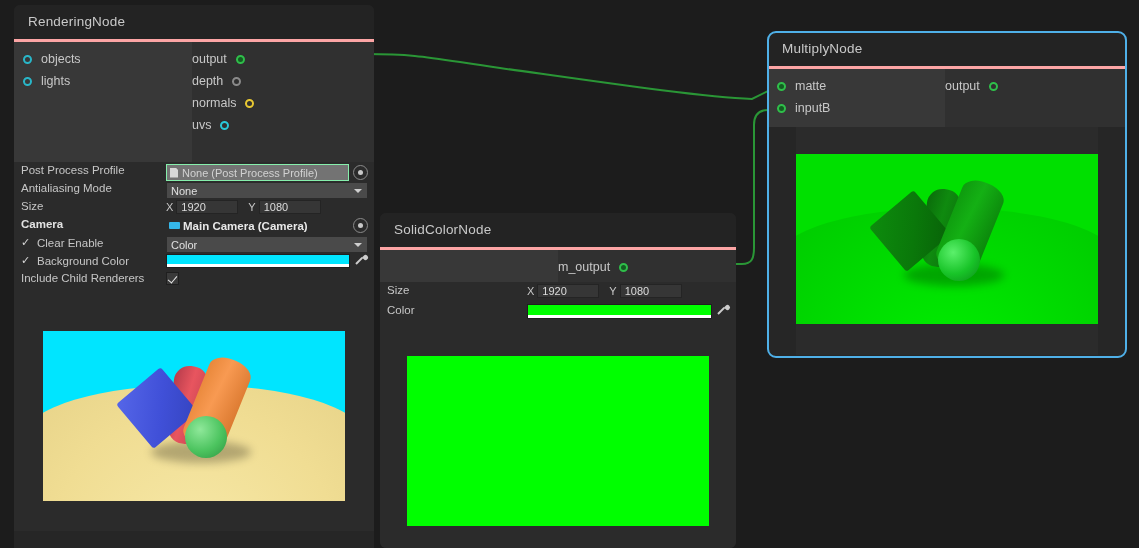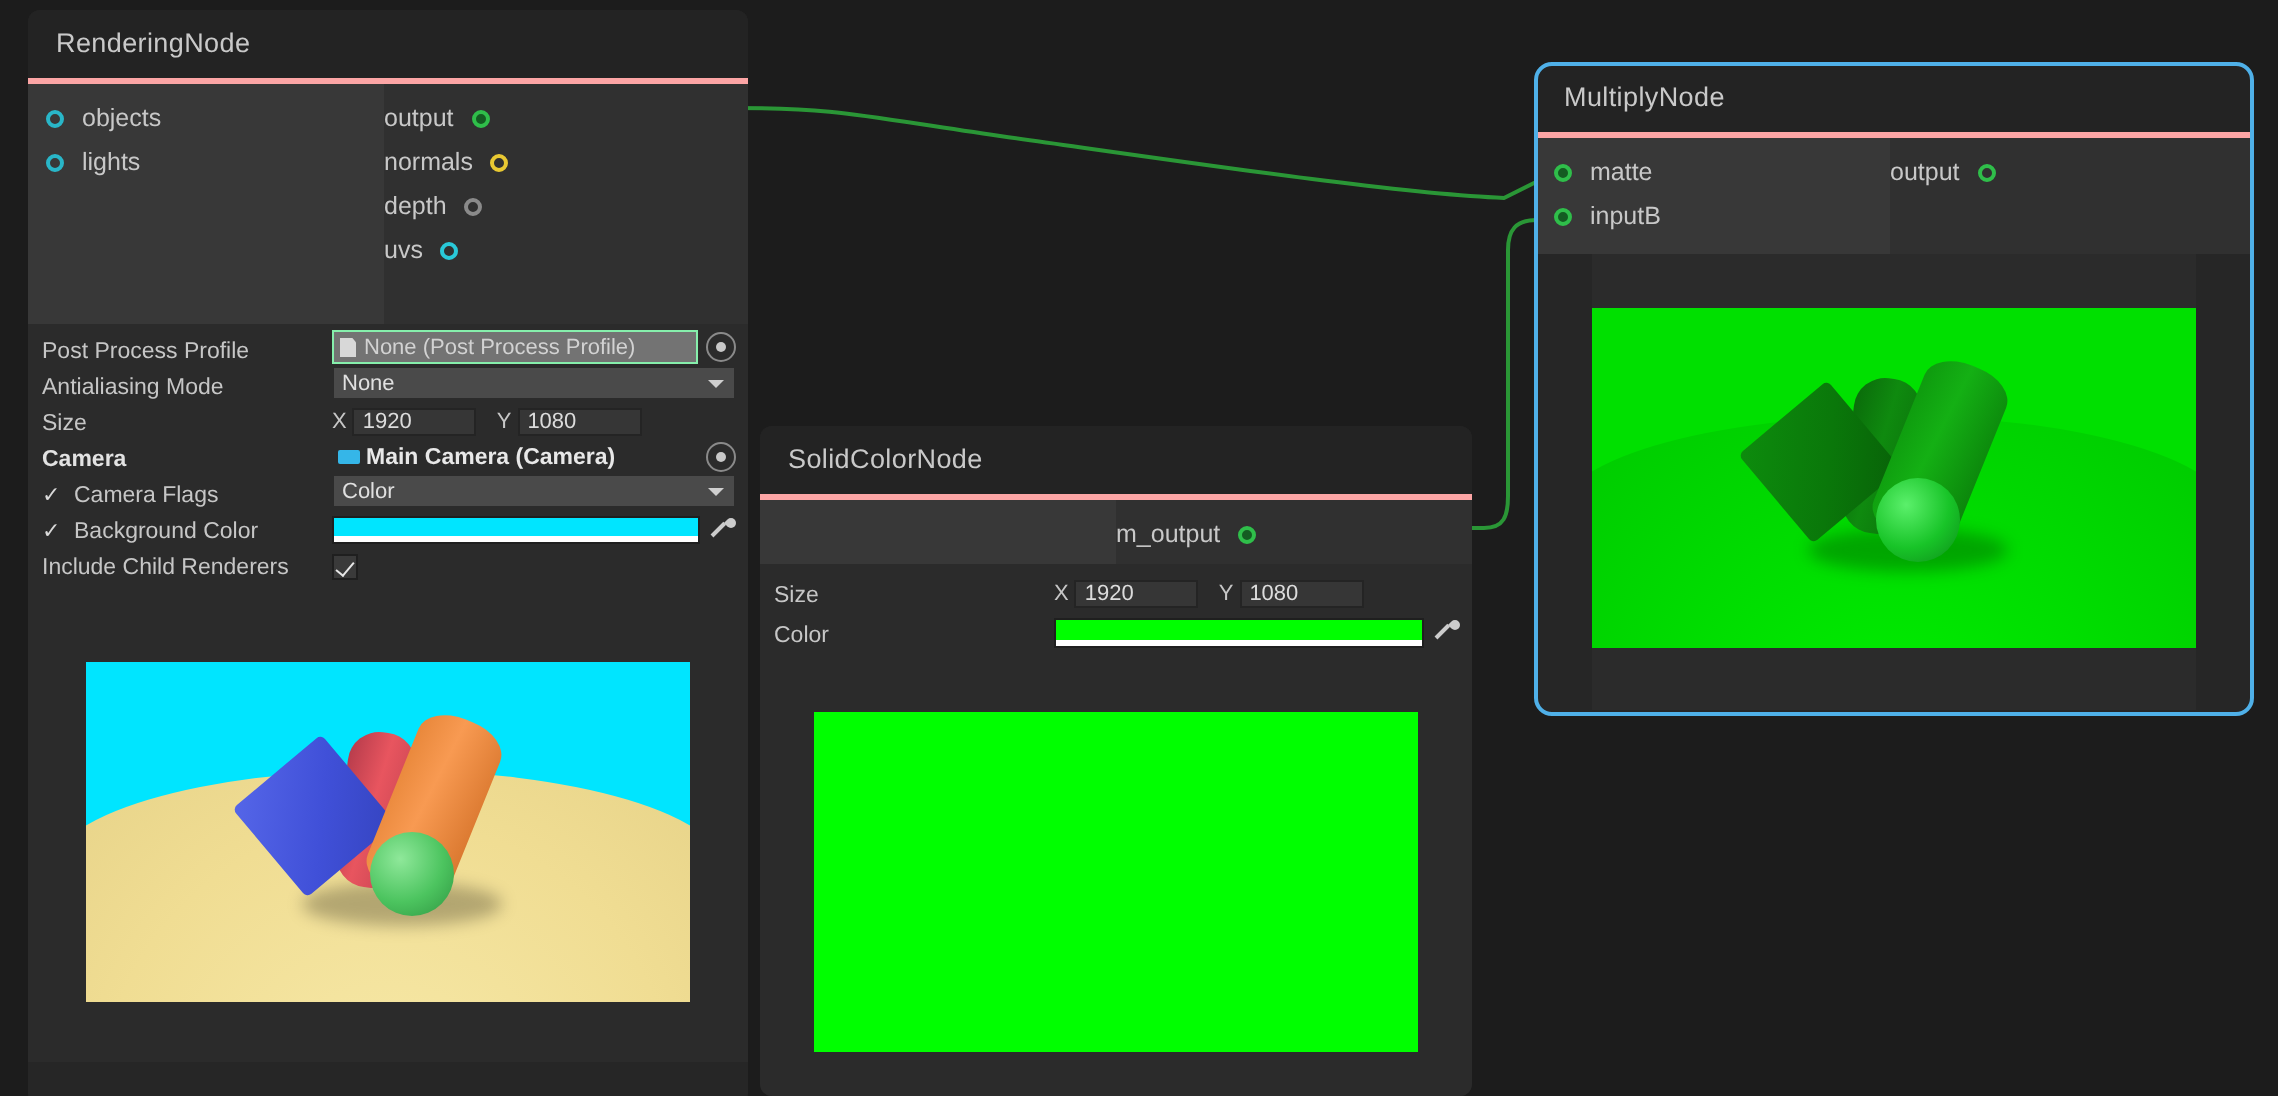--- a/index.html
+++ b/index.html
@@ -66,21 +66,21 @@
     box-sizing: border-box;
     flex: 0 0 auto;
   }
   .port-row.in .port-dot { margin-right: 9px; }
   .port-row.out .port-dot { margin-left: 9px; }
   .port-label { line-height: 1; }
 
   .props { background: #2b2b2b; padding: 2px 0 3px 0; }
   .prop-row {
     display: flex;
-    align-items: flex-end;
+    align-items: flex-start;
     height: 18px;
     font-size: 11.5px;
     color: #c6c6c6;
     padding: 0 6px 0 7px;
   }
   .prop-label { flex: 0 0 auto; }
   .prop-label.bold { font-weight: bold; color: #e2e2e2; }
   .prop-field { flex: 1 1 auto; display: flex; align-items: center; min-width: 0; }
 
   .objfield {
@@ -267,26 +267,26 @@
           <span class="port-label">lights</span>
         </div>
         <div style="height:62px;"></div>
       </div>
       <div class="ports-out" style="width:182px;">
         <div class="port-row out">
           <span class="port-label">output</span>
           <span class="port-dot" style="border:2px solid #2fbe4a; background:#145c22;"></span>
         </div>
         <div class="port-row out">
+          <span class="port-label">depth</span>
+          <span class="port-dot" style="border:2px solid #8a8a8a; background:transparent;"></span>
+        </div>
+        <div class="port-row out">
           <span class="port-label">normals</span>
           <span class="port-dot" style="border:2px solid #e8c832; background:transparent;"></span>
-        </div>
-        <div class="port-row out">
-          <span class="port-label">depth</span>
-          <span class="port-dot" style="border:2px solid #8a8a8a; background:transparent;"></span>
         </div>
         <div class="port-row out">
           <span class="port-label">uvs</span>
           <span class="port-dot" style="border:2px solid #29c8d8; background:transparent;"></span>
         </div>
       </div>
     </div>
 
     <div class="props">
 
@@ -332,21 +332,21 @@
           </span>
           <span class="target-btn">
               <i></i>
             </span>
         </span>
       </div>
 
       <div class="prop-row">
         <span class="lbl-check" style="width:145px;">
           <span class="chk-mark">✓</span>
-          <span>Camera Flags</span>
+          <span>Clear Enable</span>
         </span>
         <span class="prop-field">
           <span class="dropdown">
             <span class="dd-val">Color</span>
             <span class="dd-arrow"></span>
           </span>
         </span>
       </div>
 
       <div class="prop-row">

